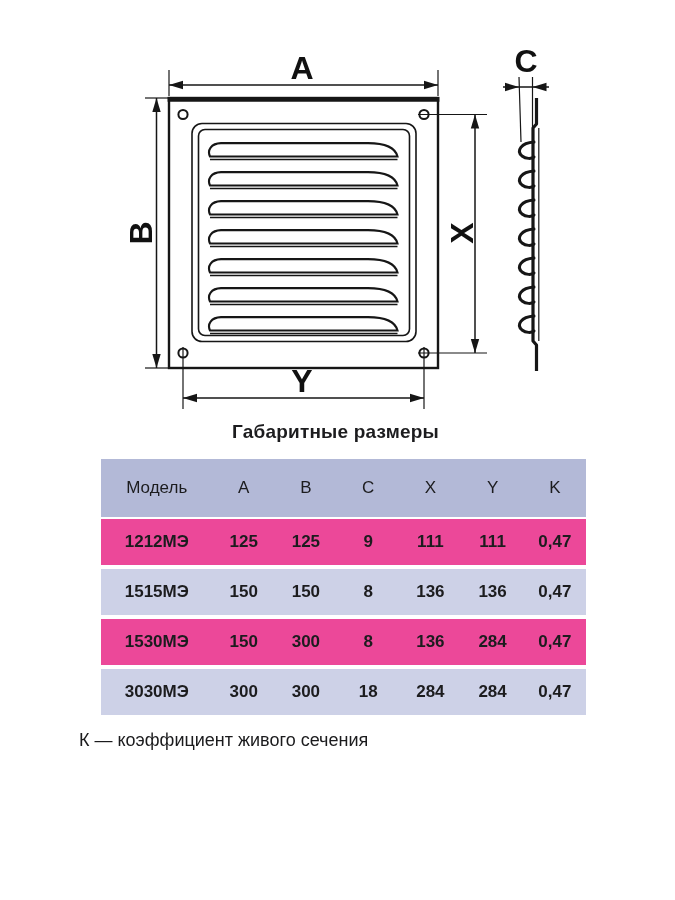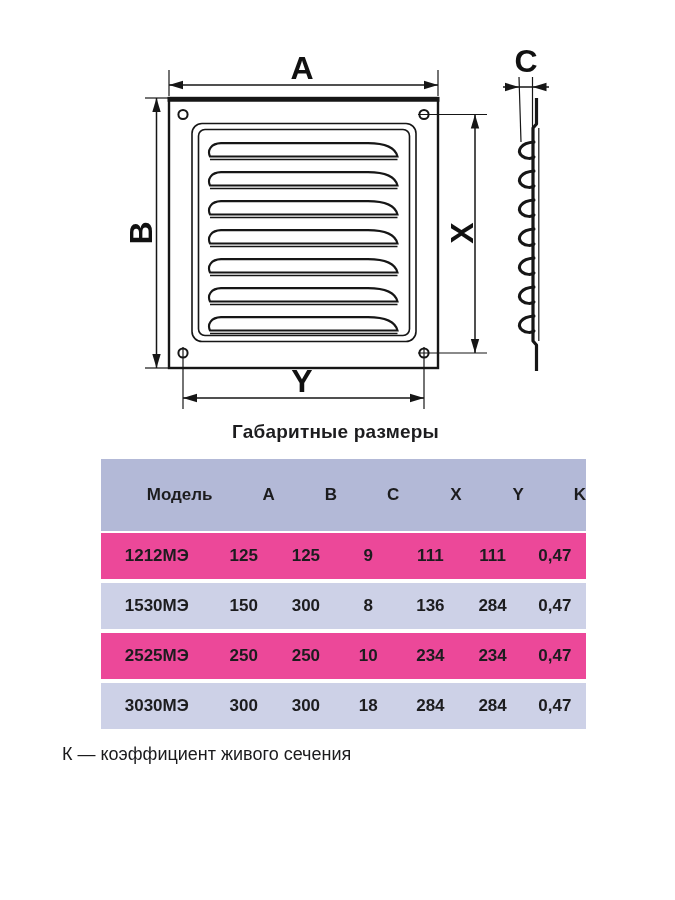--- a/index.html
+++ b/index.html
@@ -31,32 +31,32 @@
   .table-title{
     margin:3px 4px 0 0;text-align:center;
     font-size:19px;font-weight:700;letter-spacing:.2px;
   }
   table.dims{
     border-collapse:separate;border-spacing:0;table-layout:fixed;
     width:485px;margin:16px 0 0 101px;
     font-size:17px;font-weight:600;color:var(--ink);
   }
   table.dims th{
-    background:var(--header-bg);height:72px;
-    font-weight:700;font-size:17px;text-align:right;padding:0;
+    background:var(--header-bg);height:58px;
+    font-weight:400;font-size:17px;text-align:center;padding:0;
   }
   table.dims th:first-child,table.dims td:first-child{width:23%;}
   table.dims td{
     height:46px;text-align:center;padding:0;
     border-top:2px solid #fff;border-bottom:2px solid #fff;
     background:#ec4899;
   }
   table.dims tbody tr:nth-child(even) td{background:var(--stripe-bg);}
   .footnote{
-    margin:13px 0 0 62px;font-size:18px;font-weight:400;color:#1b1b1d;
+    margin:13px 0 0 79px;font-size:18px;font-weight:400;color:#1b1b1d;
   }
 </style>
 </head>
 <body>
 
 <div class="page">
 
   <svg class="diagram" width="675" height="418" viewBox="0 0 675 418" xmlns="http://www.w3.org/2000/svg">
 
     <g>
@@ -168,38 +168,38 @@
       <tr>
         <td>1212МЭ</td>
         <td>125</td>
         <td>125</td>
         <td>9</td>
         <td>111</td>
         <td>111</td>
         <td>0,47</td>
       </tr>
       <tr>
+        <td>1515МЭ</td>
+        <td>150</td>
+        <td>150</td>
+        <td>8</td>
+        <td>136</td>
+        <td>136</td>
+        <td>0,47</td>
+      </tr>
+      <tr>
         <td>1530МЭ</td>
         <td>150</td>
         <td>300</td>
         <td>8</td>
         <td>136</td>
         <td>284</td>
         <td>0,47</td>
       </tr>
       <tr>
-        <td>2525МЭ</td>
-        <td>250</td>
-        <td>250</td>
-        <td>10</td>
-        <td>234</td>
-        <td>234</td>
-        <td>0,47</td>
-      </tr>
-      <tr>
         <td>3030МЭ</td>
         <td>300</td>
         <td>300</td>
         <td>18</td>
         <td>284</td>
         <td>284</td>
         <td>0,47</td>
       </tr>
     </tbody>
   </table>

